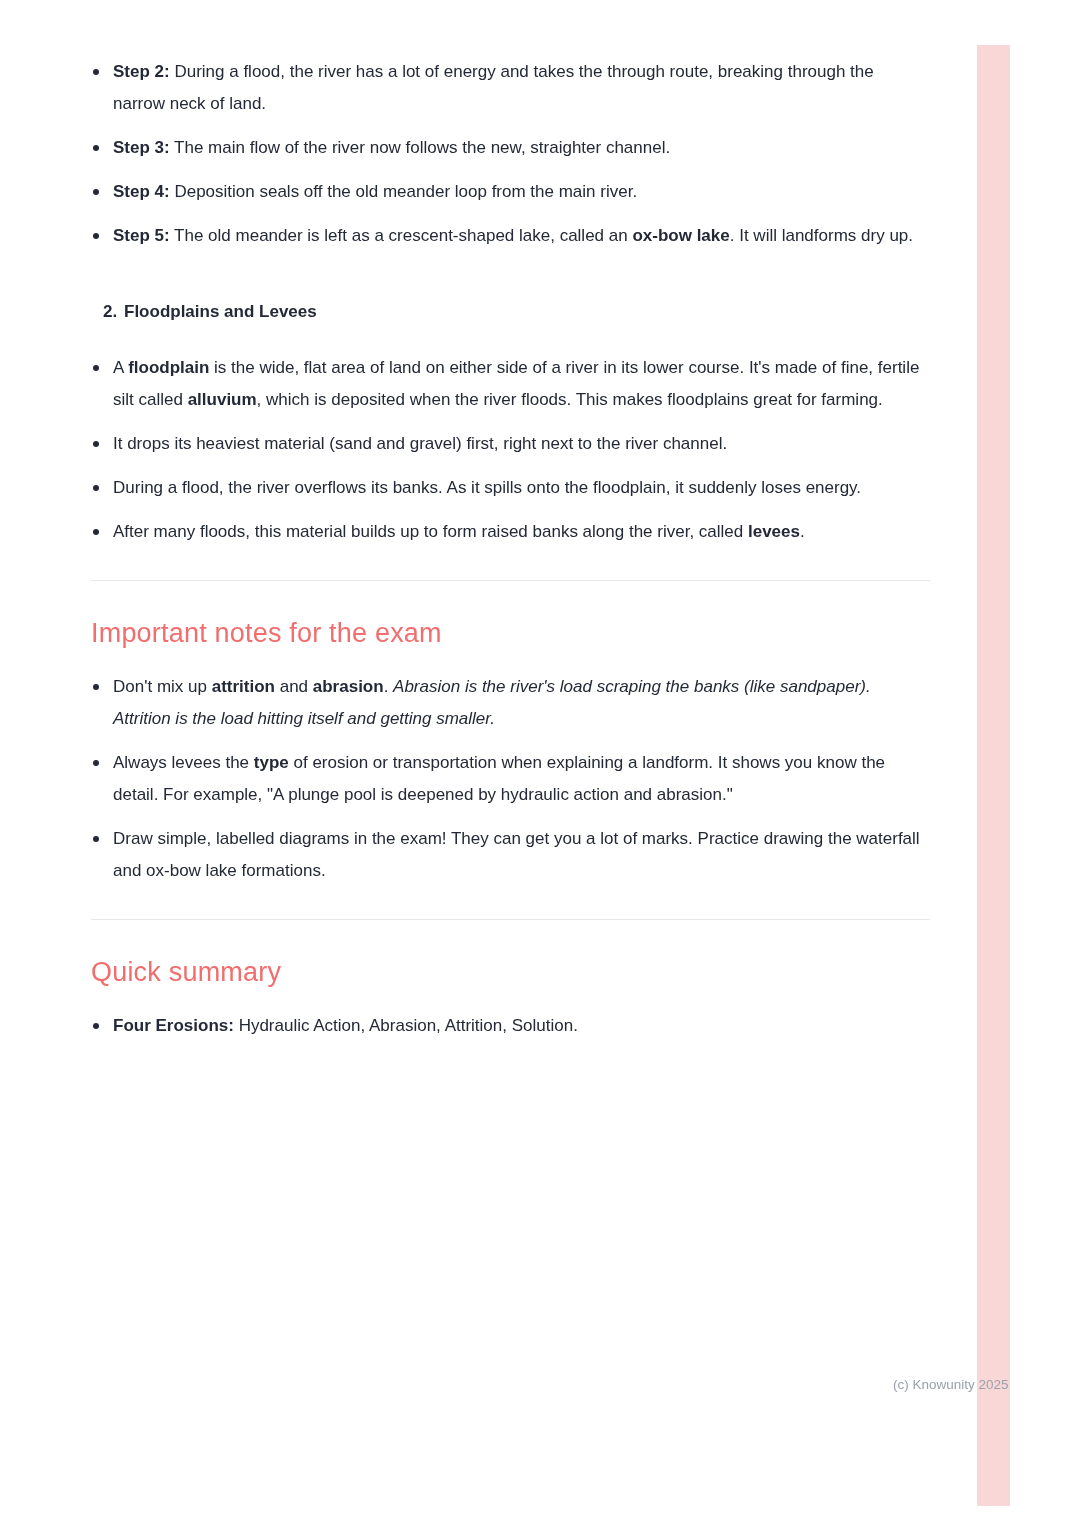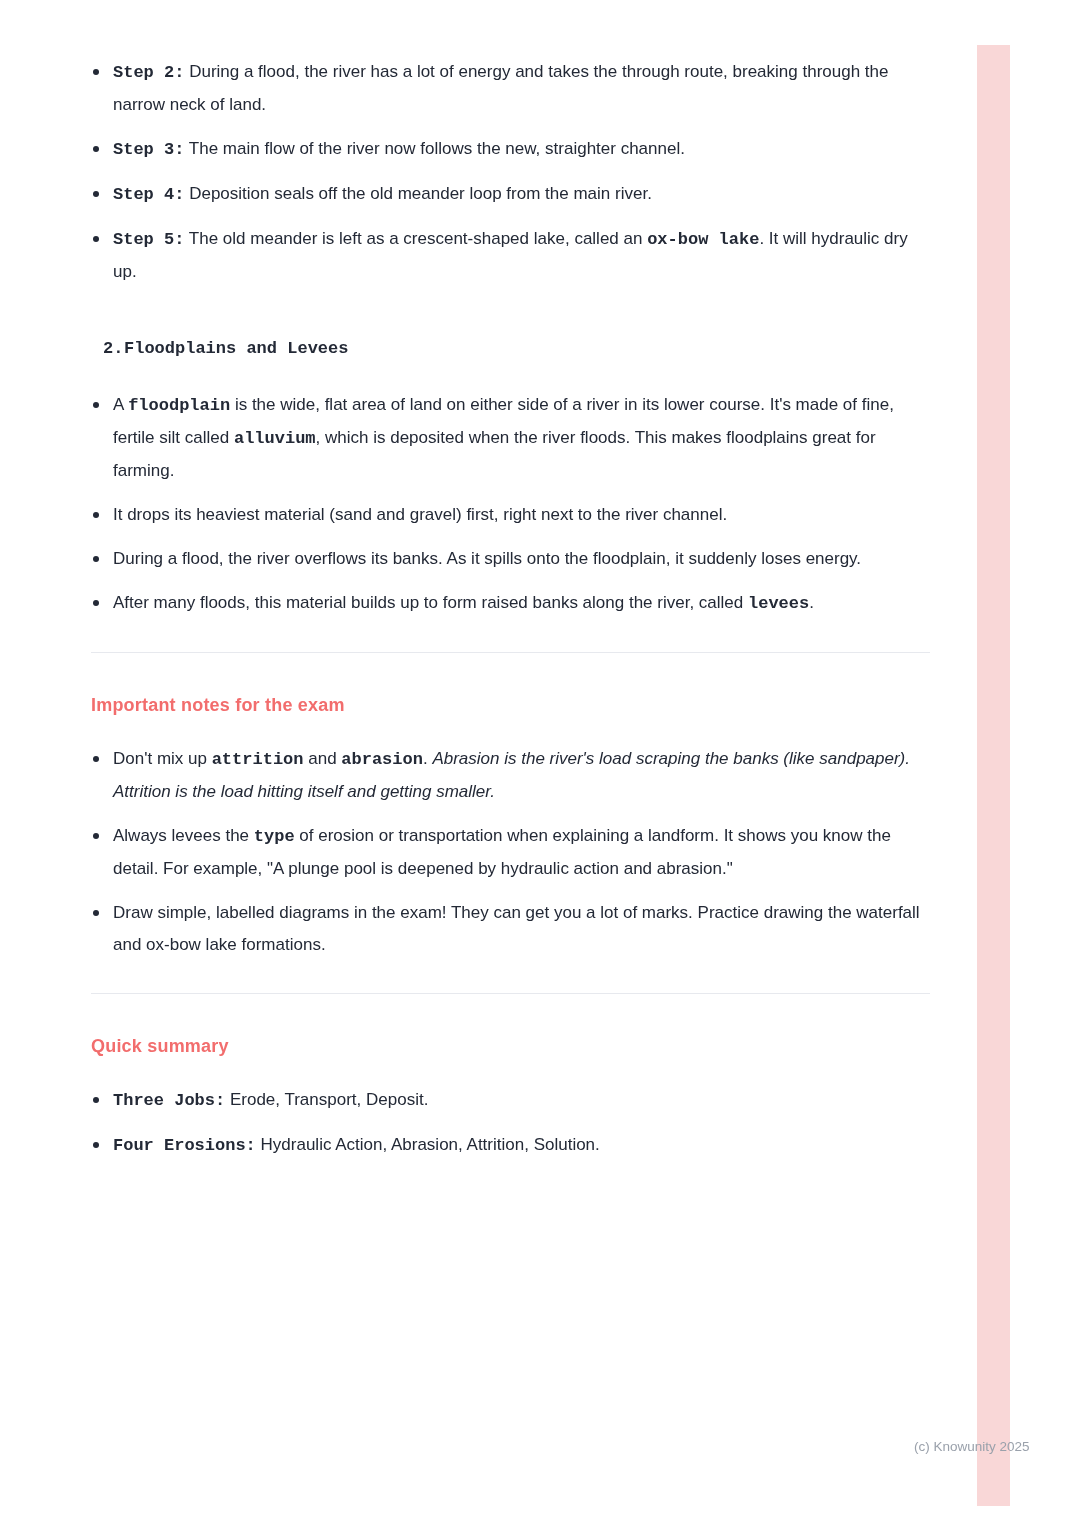--- a/index.html
+++ b/index.html
@@ -42,61 +42,60 @@
   ul.list li::before{
     content:"";
     position:absolute;
     left:2px;top:13px;
     width:6px;height:6px;
     border-radius:50%;
     background:var(--text);
   }
   .indent-2{margin-left:46px;}
   .indent-1{margin-left:13px;}
-  .b{font-weight:700;font-family:Liberation Mono, monospace;}
+  .b{font-weight:700;}
   .i{font-style:italic;}
   .numbered{margin:44px 0 24px 12px;}
   .numbered .num{display:inline-block;min-width:21px;}
   hr.divider{
     border:none;
     border-top:1px solid var(--divider);
     margin:32px 0 0 0;
     width:839px;
   }
   h2.section-title{
     color:var(--accent);
-    font-size:18px;
+    font-size:27px;
     line-height:32px;
-    font-weight:700;
+    font-weight:400;
     margin:36px 0 22px 0;
     letter-spacing:.2px;
   }
   .watermark{
     position:absolute;
-    left:893px;top:1439px;
+    left:893px;top:1377px;
     z-index:3;
     color:var(--muted);
     font-size:13.5px;
     line-height:16px;
     white-space:nowrap;
-    margin-left:21px;
   }
 </style>
 </head>
 <body>
 
 <div class="accent-bar"></div>
 
 <main class="content">
 
   <ul class="list indent-2">
       <li><span class="b">Step 2:</span><span> During a flood, the river has a lot of energy and takes the through route, breaking through the narrow neck of land.</span></li>
       <li><span class="b">Step 3:</span><span> The main flow of the river now follows the new, straighter channel.</span></li>
       <li><span class="b">Step 4:</span><span> Deposition seals off the old meander loop from the main river.</span></li>
-      <li><span class="b">Step 5:</span><span> The old meander is left as a crescent-shaped lake, called an </span><span class="b">ox-bow lake</span><span>. It will hydraulic dry up.</span></li>
+      <li><span class="b">Step 5:</span><span> The old meander is left as a crescent-shaped lake, called an </span><span class="b">ox-bow lake</span><span>. It will landforms dry up.</span></li>
     </ul>
 
   <div class="numbered">
     <span class="num b">2.</span><span class="b">Floodplains and Levees</span>
   </div>
 
   <ul class="list indent-2">
       <li><span>A </span><span class="b">floodplain</span><span> is the wide, flat area of land on either side of a river in its lower course. It's made of fine, fertile silt called </span><span class="b">alluvium</span><span>, which is deposited when the river floods. This makes floodplains great for farming.</span></li>
       <li><span>It drops its heaviest material (sand and gravel) first, right next to the river channel.</span></li>
       <li><span>During a flood, the river overflows its banks. As it spills onto the floodplain, it suddenly loses energy.</span></li>
@@ -111,19 +110,18 @@
       <li><span>Don't mix up </span><span class="b">attrition</span><span> and </span><span class="b">abrasion</span><span>. </span><span class="i">Abrasion is the river's load scraping the banks (like sandpaper). Attrition is the load hitting itself and getting smaller.</span></li>
       <li><span>Always levees the </span><span class="b">type</span><span> of erosion or transportation when explaining a landform. It shows you know the detail. For example, "A plunge pool is deepened by hydraulic action and abrasion."</span></li>
       <li><span>Draw simple, labelled diagrams in the exam! They can get you a lot of marks. Practice drawing the waterfall and ox-bow lake formations.</span></li>
     </ul>
 
   <hr class="divider">
 
   <h2 class="section-title">Quick summary</h2>
 
   <ul class="list indent-1">
-      <li><span class="b">Three Jobs:</span><span> Erode, Transport, Deposit.</span></li>
       <li><span class="b">Four Erosions:</span><span> Hydraulic Action, Abrasion, Attrition, Solution.</span></li>
     </ul>
 
 </main>
 
 <div class="watermark">(c) Knowunity 2025</div>
 
 </body></html>

